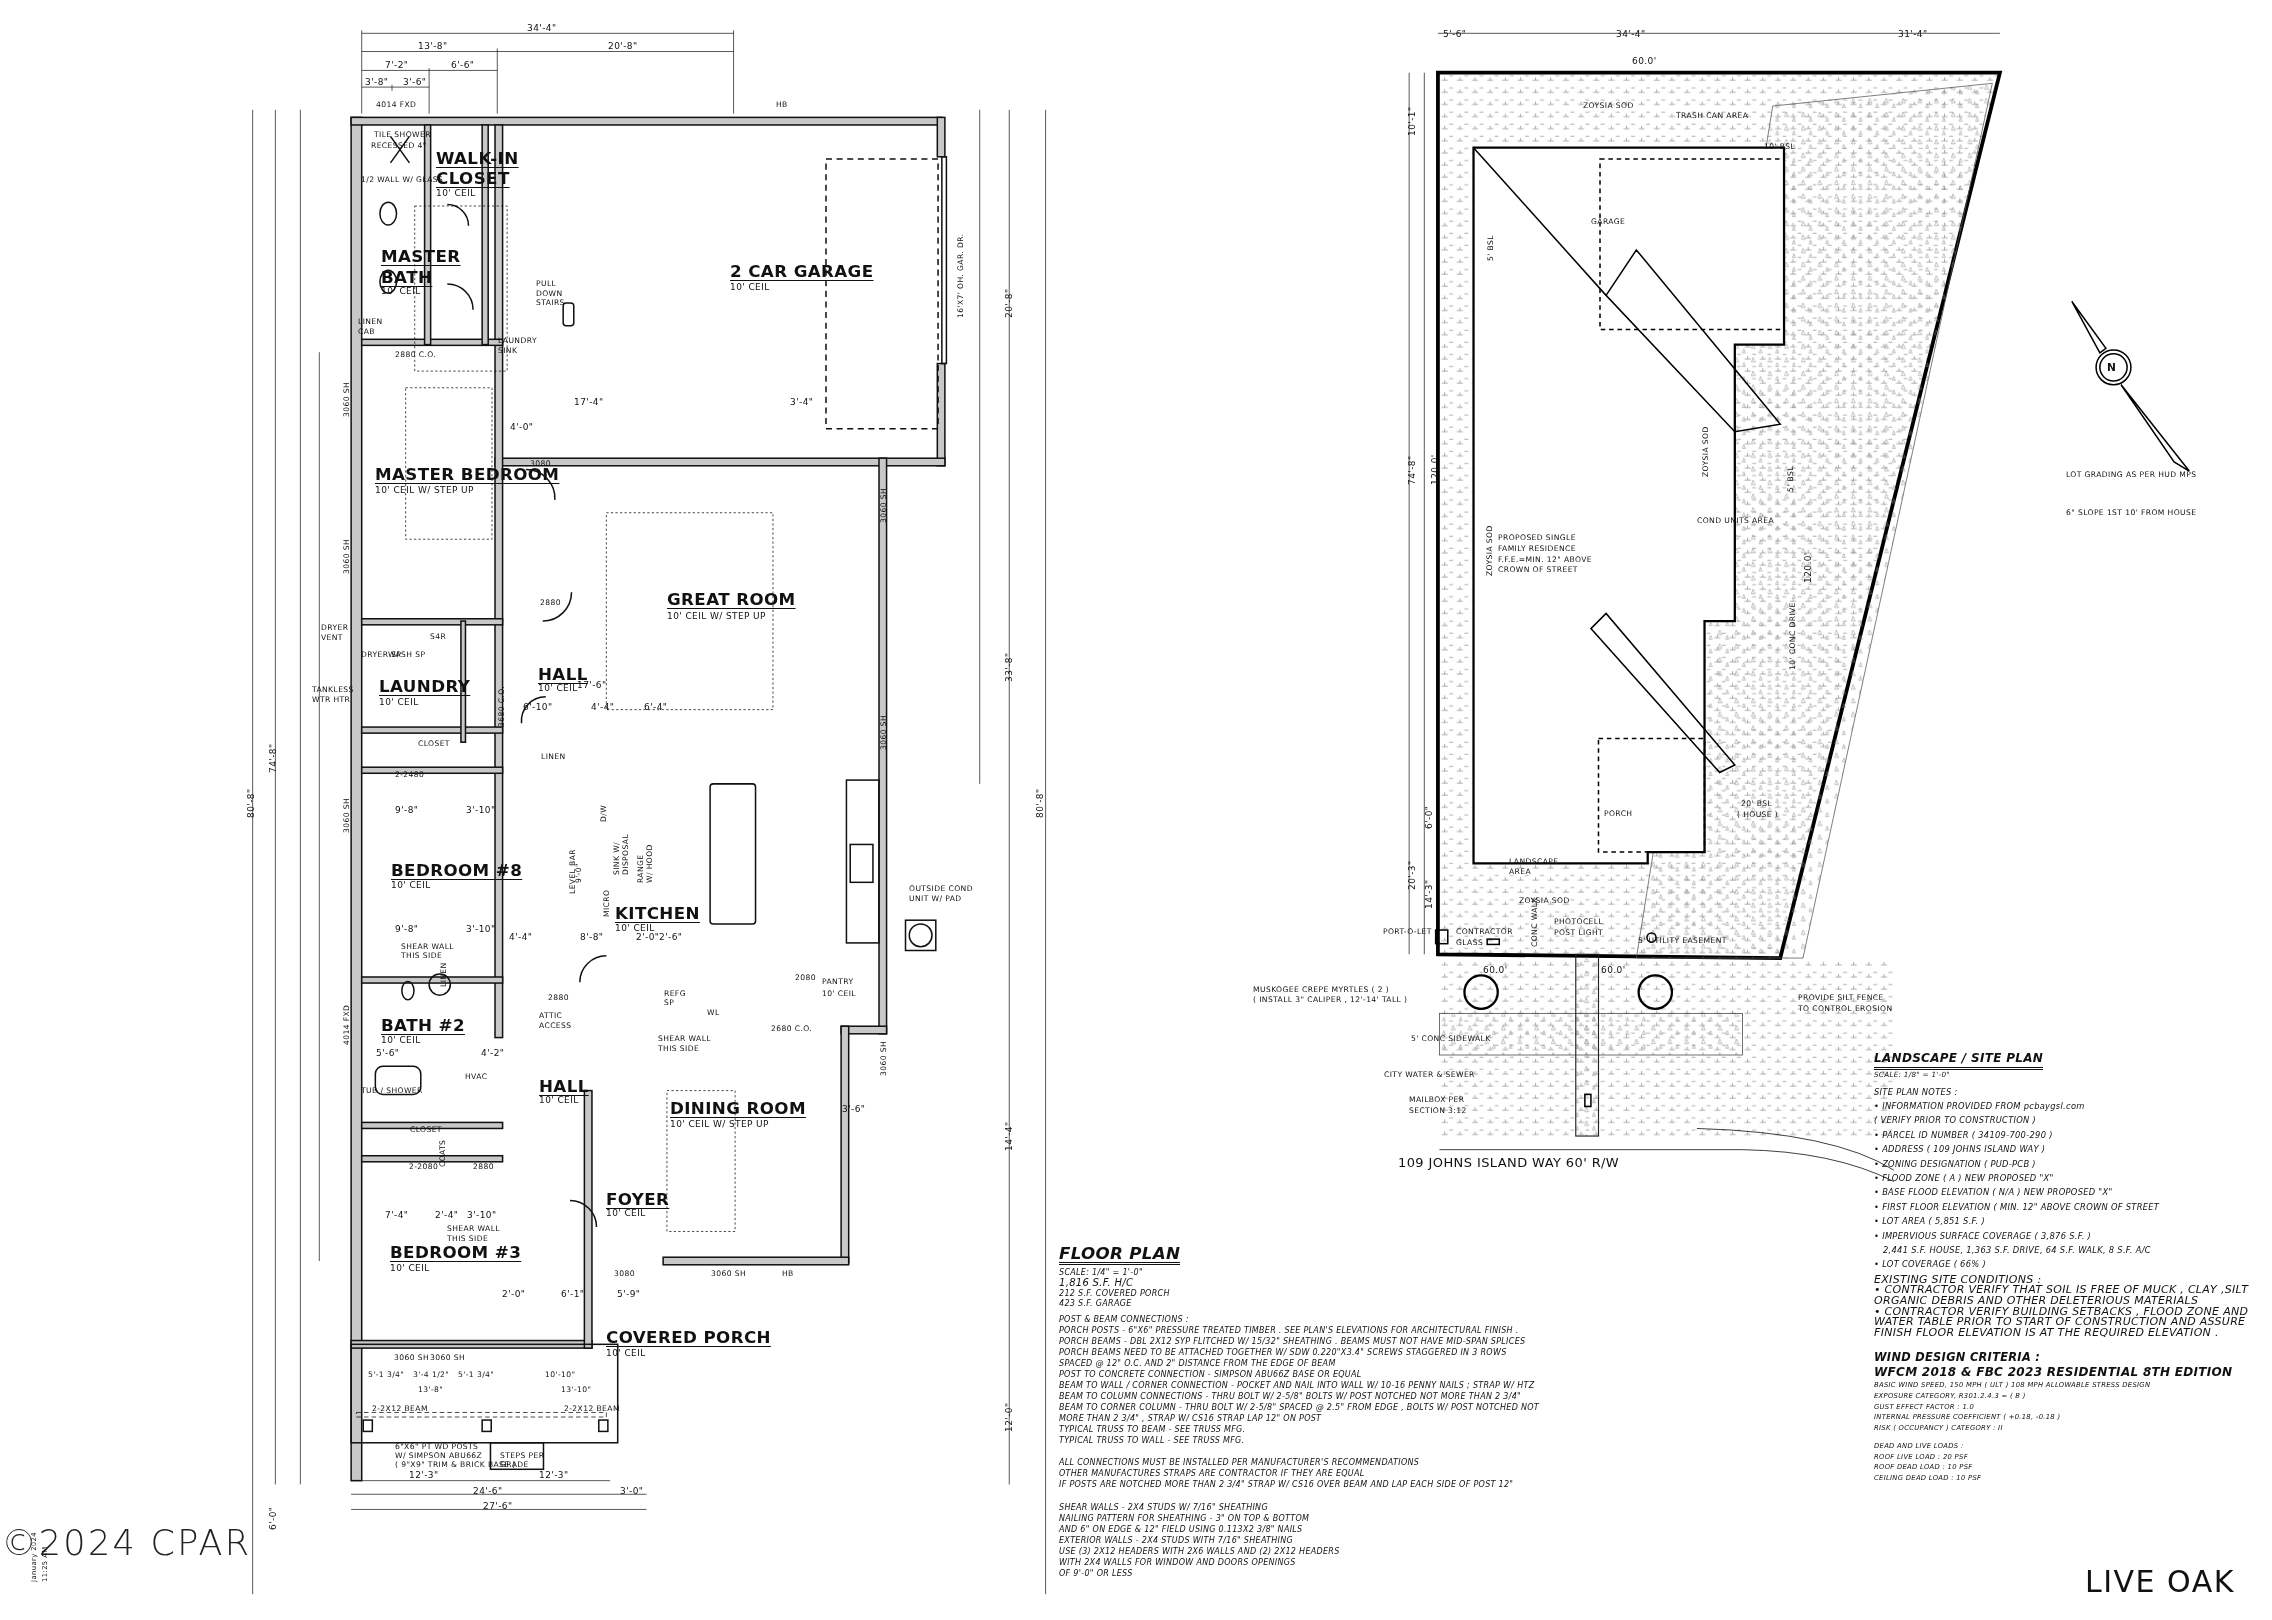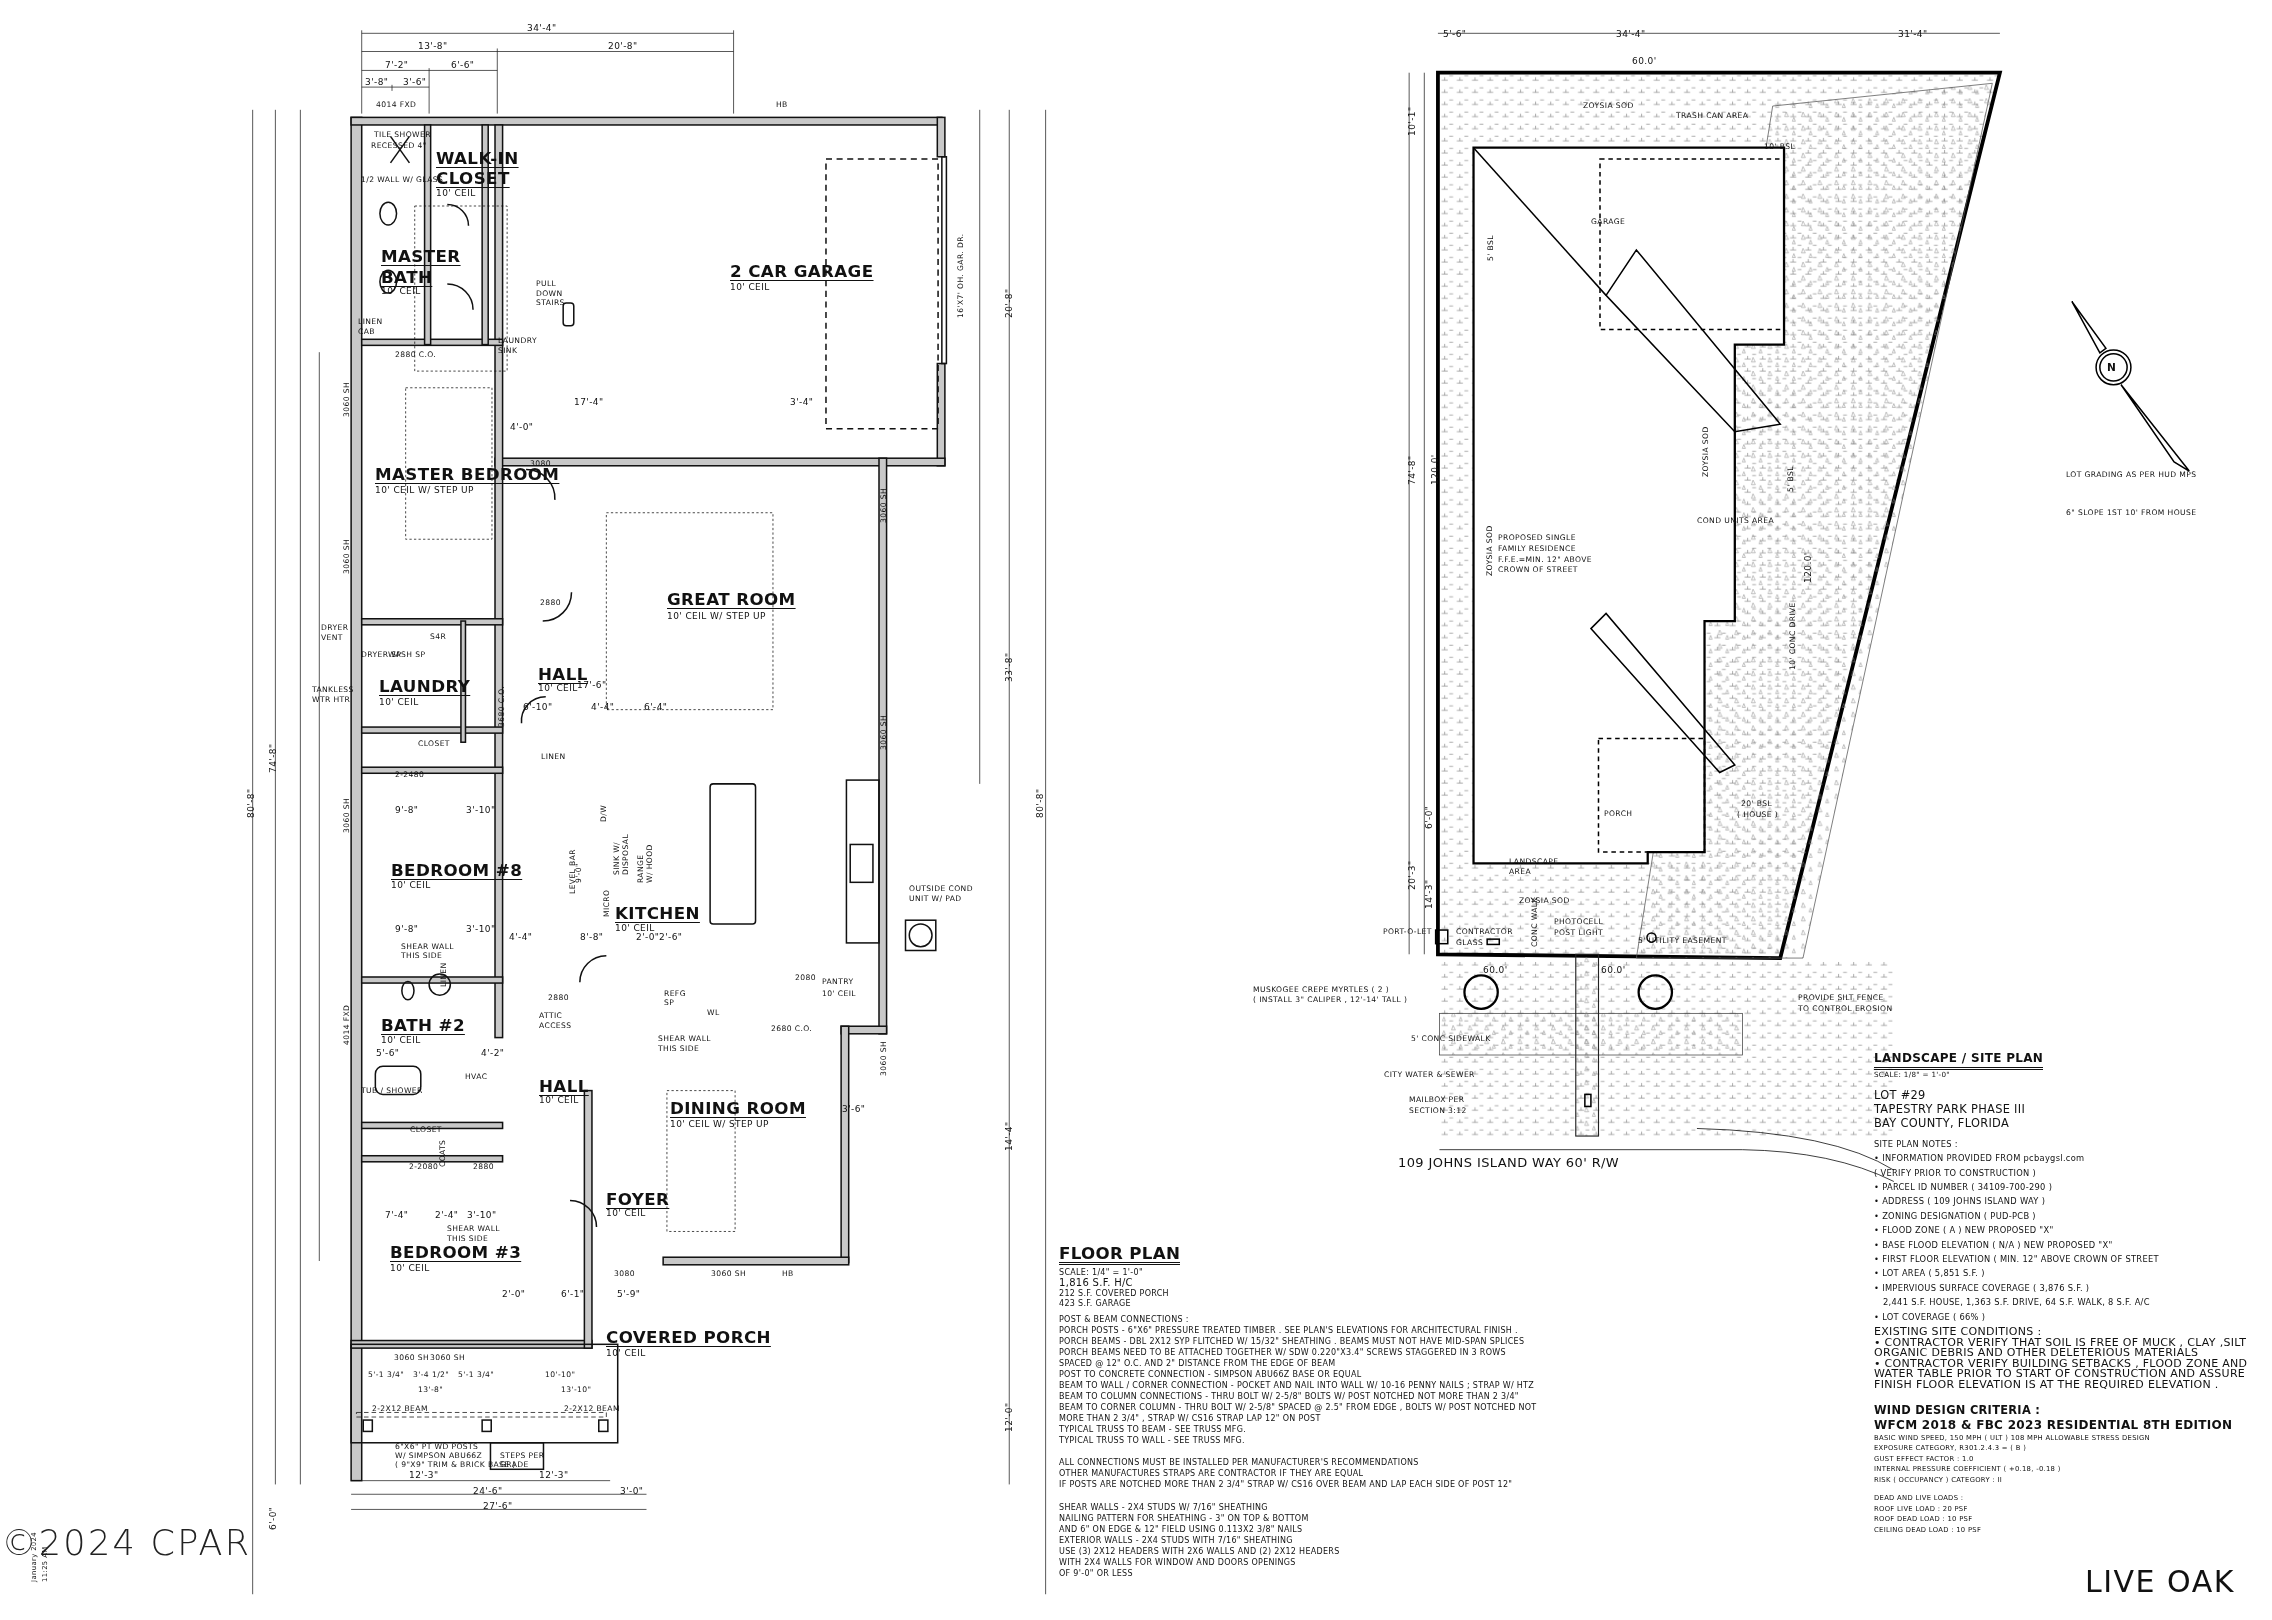--- a/index.html
+++ b/index.html
@@ -5,21 +5,21 @@
   html, body { margin:0; padding:0; background:#ffffff; }
   body { width:2273px; height:1620px; position:relative; overflow:hidden;
          font-family:"DejaVu Sans", sans-serif; color:#111; }
   .lbl { position:absolute; white-space:nowrap; font-family:"DejaVu Sans", sans-serif; color:#111; letter-spacing:0.4px; }
   .room { font-size:16.7px; font-weight:bold; text-decoration:underline; text-underline-offset:3px; }
   .sub { font-size:9px; }
   .dim { font-size:9px; }
   .tiny { font-size:7.6px; }
   .vert { transform:rotate(-90deg); transform-origin:left top; }
   svg { position:absolute; left:0; top:0; }
-  .notes { position:absolute; font-size:9.5px; line-height:14px; letter-spacing:0.3px; white-space:nowrap; }
+  .notes { position:absolute; font-size:9.5px; line-height:14px; letter-spacing:0.3px; white-space:nowrap;font-style:italic; }
   .notes div { white-space:nowrap; }
   .title-underline { border-bottom:3px double #111; display:inline-block; padding-bottom:1.5px; }
 </style>
 </head>
 <body>
 
 <svg width="2273" height="1620" viewBox="0 0 3000 2139">
   <g stroke="#222" fill="none" stroke-width="1">
 
     <line x1="477" y1="44" x2="968" y2="44"></line>
@@ -426,25 +426,20 @@
   <span class="lbl tiny" style="left:1409px;top:1106px">SECTION 3:12</span>
   <span class="lbl" style="left:1398px;top:1155px;font-size:13px">109 JOHNS ISLAND WAY 60' R/W</span>
   <span class="lbl" style="left:2107px;top:361px;font-size:10.6px;font-weight:bold">N</span>
   <span class="lbl tiny" style="left:2066px;top:470px">LOT GRADING AS PER HUD MPS</span>
   <span class="lbl tiny" style="left:2066px;top:508px">6" SLOPE 1ST 10' FROM HOUSE</span>
 </div>
 
 <div class="notes" style="left:1874px;top:1051px">
   <div class="title-underline" style="font-size:12px;font-weight:bold">LANDSCAPE / SITE PLAN</div>
   <div style="font-size:7.2px;line-height:9px">SCALE: 1/8" = 1'-0"</div>
-  <div style="font-size:11.4px;line-height:14.4px;margin-top:9px">
-    <div>LOT #29</div>
-    <div>TAPESTRY PARK PHASE III</div>
-    <div>BAY COUNTY, FLORIDA</div>
-  </div>
   <div style="font-size:8.3px;line-height:14.4px;margin-top:6px">
     <div>SITE PLAN NOTES :</div>
     <div>• INFORMATION PROVIDED FROM pcbaygsl.com</div>
     <div>( VERIFY PRIOR TO CONSTRUCTION )</div>
     <div>• PARCEL ID NUMBER ( 34109-700-290 )</div>
     <div>• ADDRESS ( 109 JOHNS ISLAND WAY )</div>
     <div>• ZONING DESIGNATION ( PUD-PCB )</div>
     <div>• FLOOD ZONE ( A ) NEW PROPOSED "X"</div>
     <div>• BASE FLOOD ELEVATION ( N/A ) NEW PROPOSED "X"</div>
     <div>• FIRST FLOOR ELEVATION ( MIN. 12" ABOVE CROWN OF STREET</div>

